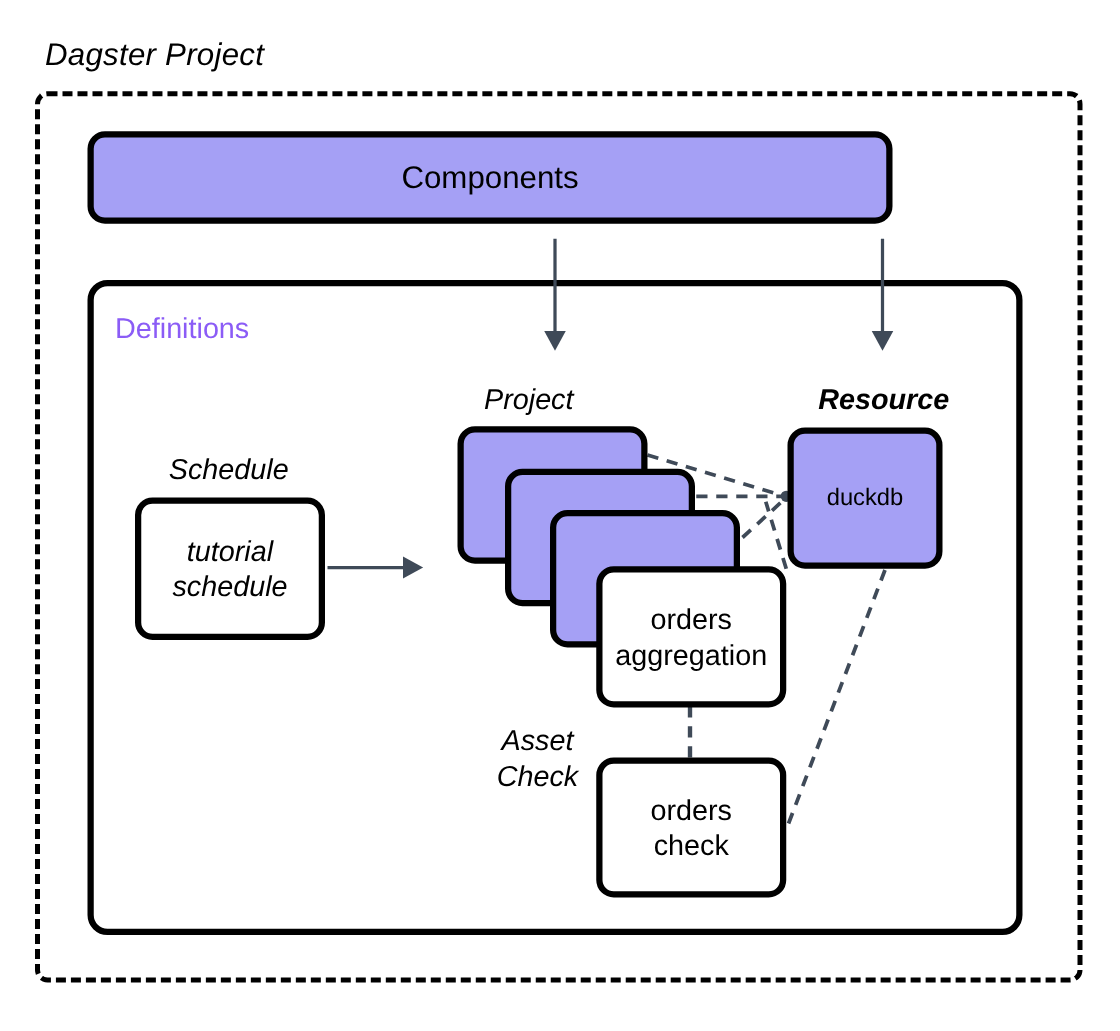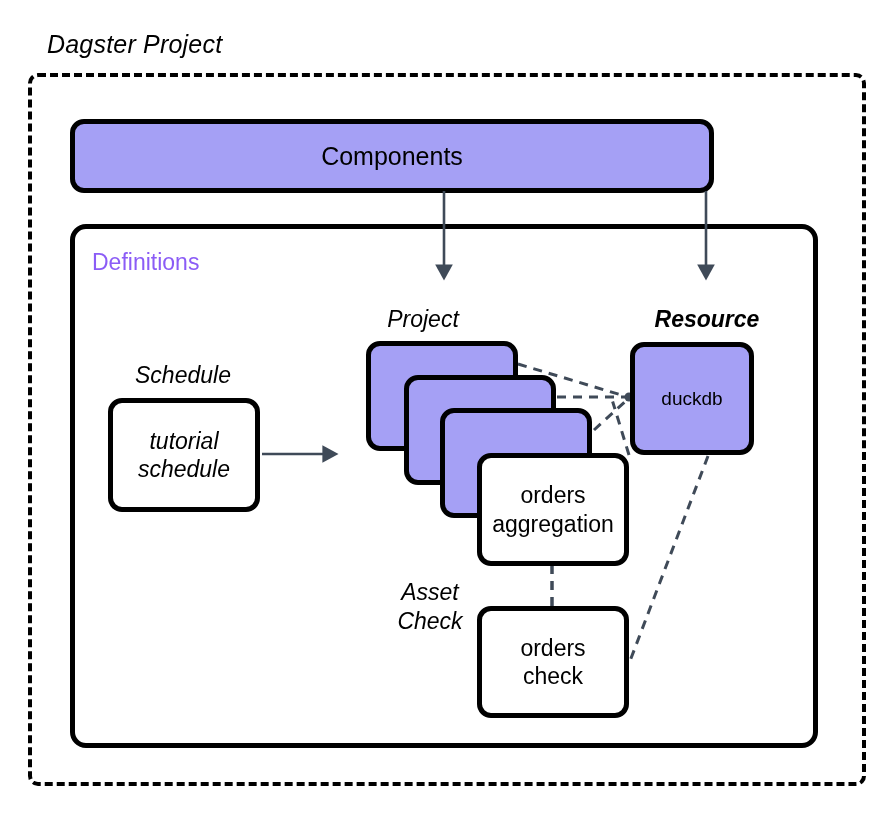--- a/index.html
+++ b/index.html
@@ -24,21 +24,21 @@
     top: 73px;
     width: 838px;
     height: 713px;
     border: 4px dashed #000000;
     border-radius: 10px;
     box-sizing: border-box;
     background: transparent;
   }
   .project-title {
     position: absolute;
-    left: 47px;
+    left: 36px;
     top: 30px;
     font-size: 25px;
     font-style: italic;
     color: #000000;
     white-space: nowrap;
     letter-spacing: 0.2px;
   }
   
   .node {
     position: absolute;
@@ -50,21 +50,21 @@
     align-items: center;
     justify-content: center;
     text-align: center;
     line-height: 1.22;
     color: #000000;
   }
   .node.purple { background: #a5a0f5; }
 
   .components-box {
     left: 70px;
-    top: 119px;
+    top: 105px;
     width: 644px;
     height: 74px;
     font-size: 25px;
   }
   .definitions-box {
     left: 70px;
     top: 224px;
     width: 748px;
     height: 524px;
     background: #ffffff;

